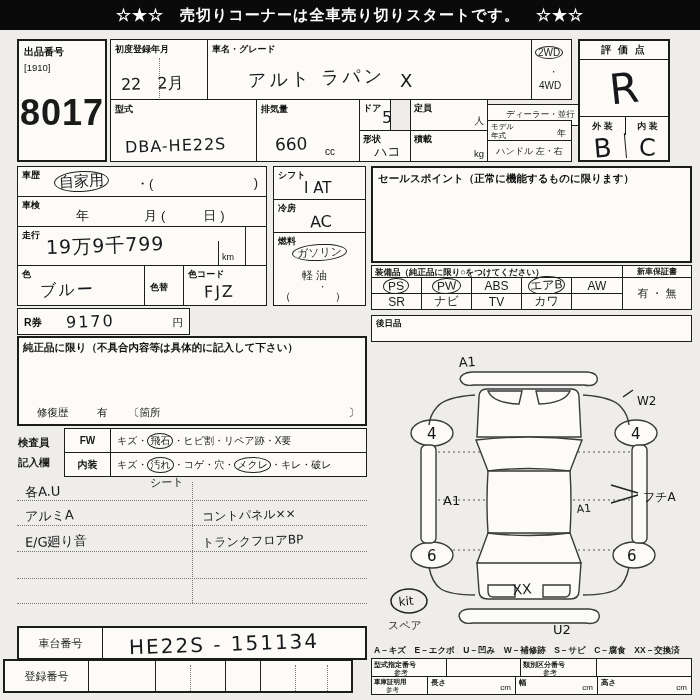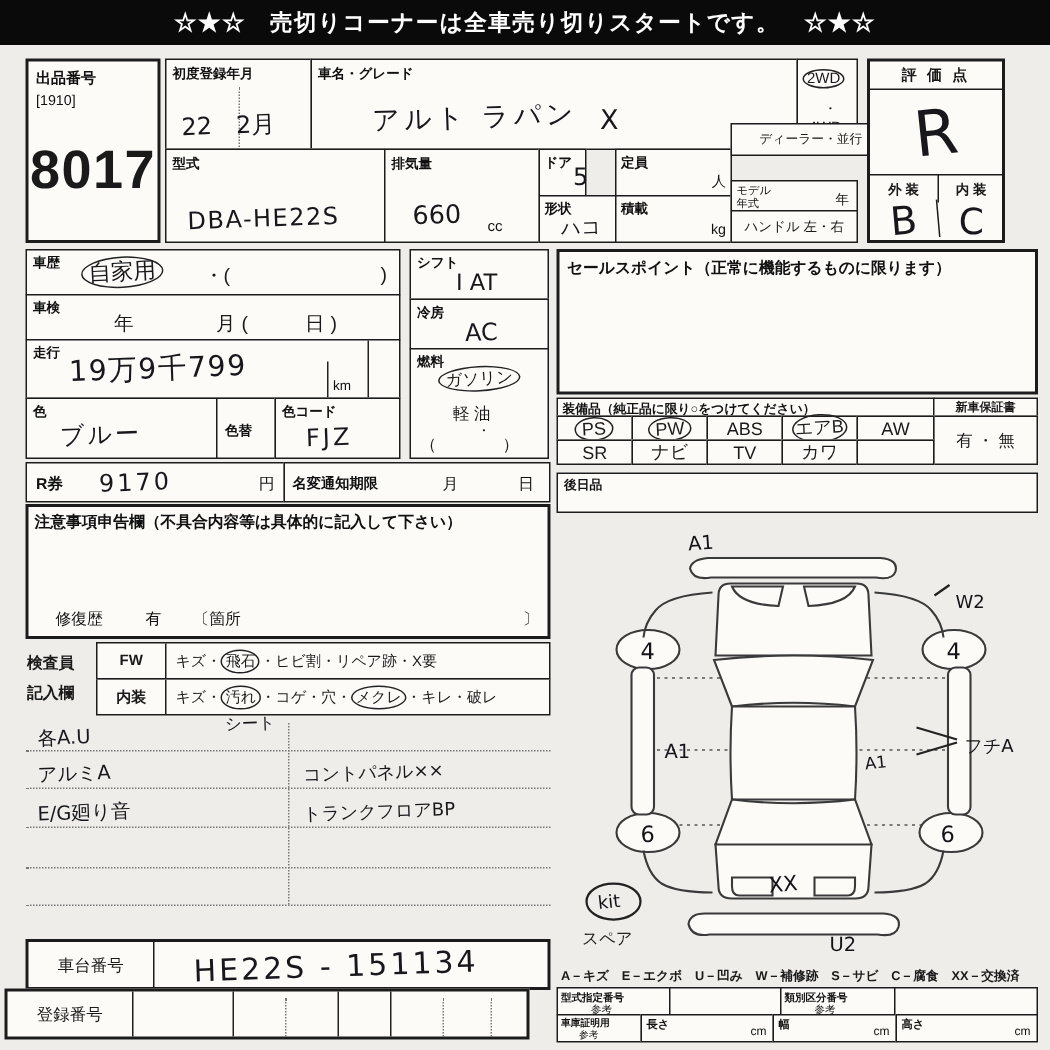--- a/index.html
+++ b/index.html
@@ -69,21 +69,21 @@
     <span class="lbl" style="right:3px;bottom:2px;font-size:9.5px;">人</span>
   </div>
   <div class="box" style="left:359px;top:130px;width:52px;height:32px;">
     <span class="lbl lbl-b" style="left:3px;top:2px;">形状</span>
     <div class="abs hw rot" style="left:14px;top:12px;font-size:13px;">ハコ</div>
   </div>
   <div class="box" style="left:410px;top:130px;width:78px;height:32px;">
     <span class="lbl lbl-b" style="left:3px;top:2px;">積載</span>
     <span class="lbl" style="right:3px;bottom:2px;font-size:9.5px;">kg</span>
   </div>
-  <div class="box cell-center" style="left:487px;top:82px;width:107px;height:22px;font-size:8.5px;">ディーラー・並行</div>
+  <div class="box cell-center" style="left:487px;top:104px;width:107px;height:22px;font-size:8.5px;">ディーラー・並行</div>
   <div class="box" style="left:487px;top:120px;width:85px;height:21px;">
     <span class="lbl" style="left:3px;top:1px;font-size:7.5px;">モデル</span>
     <span class="lbl" style="left:3px;top:10px;font-size:7.5px;">年式</span>
     <span class="lbl" style="right:5px;top:6px;font-size:9px;">年</span>
   </div>
   <div class="box cell-center" style="left:487px;top:140px;width:85px;height:22px;font-size:9px;">ハンドル 左・右</div>
 
   <div class="box" style="left:578px;top:39px;width:92px;height:123px;border-width:2px;">
     <div class="abs cell-center" style="left:0;top:0;width:100%;height:19px;border-bottom:1.6px solid #1c1c1c;font-size:10px;font-weight:bold;letter-spacing:2px;">評 価 点</div>
     <div class="abs cell-center hw" style="left:0;top:19px;width:100%;height:56px;font-size:42px;transform:rotate(-6deg);">R</div>
@@ -136,28 +136,23 @@
     <div class="abs" style="left:28px;top:35px;font-size:11px;">軽 油</div>
     <div class="abs" style="left:44px;top:48px;font-size:9px;">・</div>
     <div class="abs" style="left:6px;top:56px;font-size:11px;">（　　　　）</div>
   </div>
 
   <div class="box" style="left:17px;top:308px;width:173px;height:27px;">
     <span class="lbl lbl-b" style="left:6px;top:7px;font-size:10.5px;">R券</span>
     <div class="abs hw rot" style="left:48px;top:3px;font-size:16px;letter-spacing:2px;">9170</div>
     <span class="lbl" style="right:6px;top:7px;font-size:10.5px;">円</span>
   </div>
-  <div class="box" style="left:189px;top:308px;width:178px;height:27px;">
-    <span class="lbl lbl-b" style="left:5px;top:7px;font-size:9.5px;">名変通知期限</span>
-    <span class="lbl" style="left:105px;top:7px;font-size:10.5px;">月</span>
-    <span class="lbl" style="right:10px;top:7px;font-size:10.5px;">日</span>
-  </div>
 
   <div class="box" style="left:17px;top:336px;width:350px;height:90px;border-width:2px;">
-    <span class="lbl lbl-b" style="left:4px;top:3px;font-size:10.5px;">注意事項申告欄（不具合内容等は具体的に記入して下さい）</span>
+    <span class="lbl lbl-b" style="left:4px;top:3px;font-size:10.5px;">純正品に限り（不具合内容等は具体的に記入して下さい）</span>
     <span class="lbl" style="left:18px;top:68px;font-size:10.5px;">修復歴</span>
     <span class="lbl" style="left:78px;top:68px;font-size:10.5px;">有</span>
     <span class="lbl" style="left:110px;top:68px;font-size:10.5px;">〔箇所</span>
     <span class="lbl" style="right:6px;top:68px;font-size:10.5px;">〕</span>
   </div>
 
   <div class="abs" style="left:18px;top:433px;width:46px;font-size:10.5px;font-weight:bold;line-height:1.9;">
     <div>検査員</div>
     <div>記入欄</div>
   </div>

